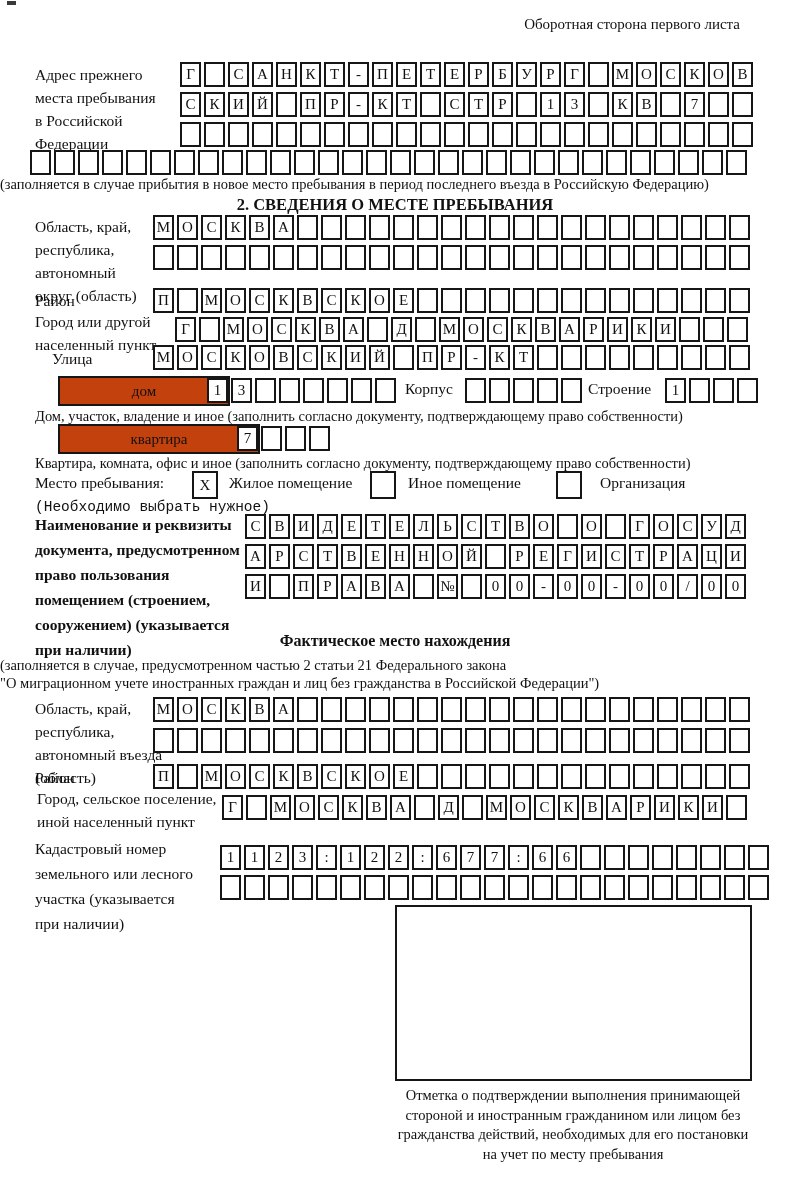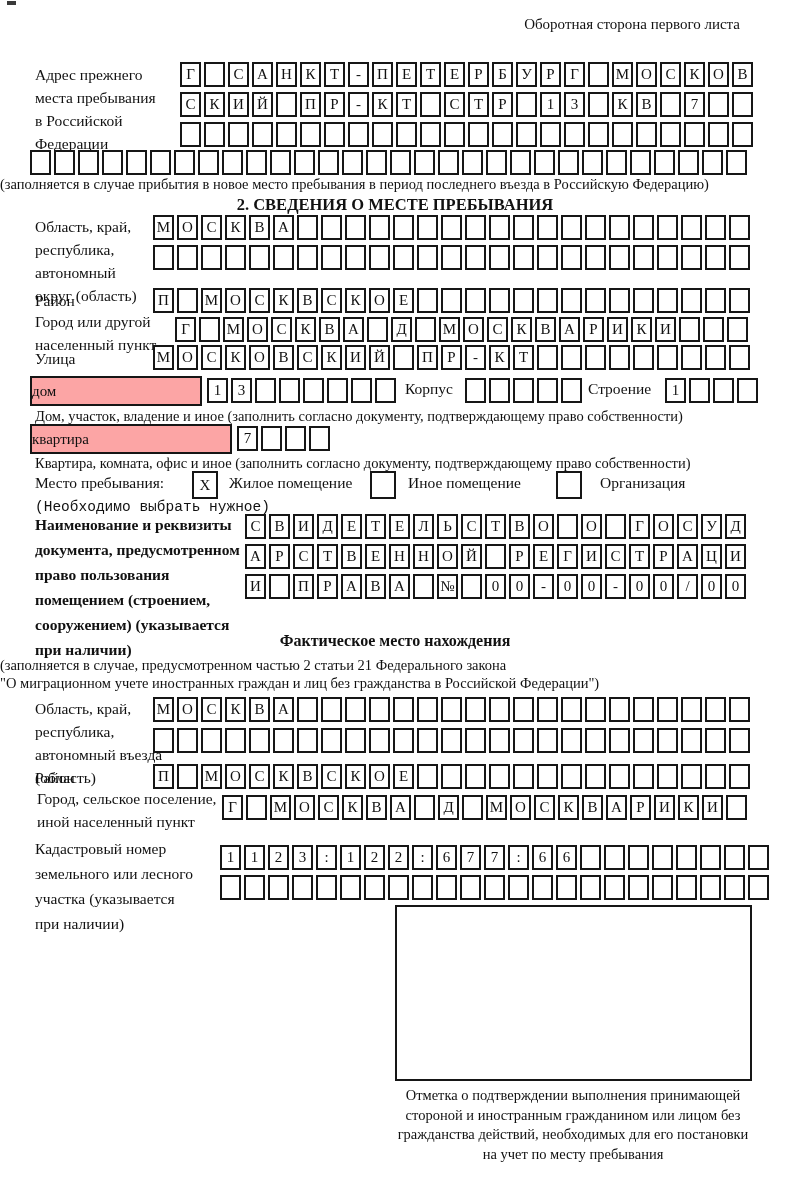--- a/index.html
+++ b/index.html
@@ -13,21 +13,21 @@
     display:inline-block;box-sizing:content-box;width:17px;height:21px;
     border:2px solid #161616;margin-right:3px;text-align:center;
     font-size:15px;line-height:21px;vertical-align:top;background:#fff;
   }
   .label{position:absolute;font-size:15.5px;line-height:23px;}
   .label div{white-space:nowrap;}
   .note{position:absolute;font-size:14.5px;text-align:left;}
   .sec-title{position:absolute;left:0;width:790px;text-align:center;font-weight:bold;font-size:16.5px;}
   .widebox{
     position:absolute;border:2px solid #161616;height:26px;line-height:26px;
-    text-align:left;font-size:15px;background:#fca5a5;
+    text-align:center;font-size:15px;background:#c2410c;margin-left:28px;
   }
   .checkbox{
     position:absolute;width:22px;height:24px;border:2px solid #161616;
     text-align:center;font-size:15px;line-height:24px;background:#fff;
   }
   .opt-label{position:absolute;font-size:15.5px;white-space:nowrap;}
   .stamp-box{position:absolute;border:2px solid #161616;background:#fff;}
   .caption{position:absolute;font-size:14.5px;line-height:19.5px;text-align:center;}
   .artifact{position:absolute;background:#3a3a3a;}
 </style>
@@ -65,21 +65,21 @@
 
   <div class="label" style="left:35px;top:289px;">Район</div>
   <div class="cellrow" style="left:153px;top:288px;"><span class="cell">П</span><span class="cell"></span><span class="cell">М</span><span class="cell">О</span><span class="cell">С</span><span class="cell">К</span><span class="cell">В</span><span class="cell">С</span><span class="cell">К</span><span class="cell">О</span><span class="cell">Е</span><span class="cell"></span><span class="cell"></span><span class="cell"></span><span class="cell"></span><span class="cell"></span><span class="cell"></span><span class="cell"></span><span class="cell"></span><span class="cell"></span><span class="cell"></span><span class="cell"></span><span class="cell"></span><span class="cell"></span><span class="cell"></span></div>
 
   <div class="label" style="left:35px;top:310px;">
       <div>Город или другой</div>
       <div>населенный пункт</div>
     </div>
   <div class="cellrow" style="left:175px;top:317px;"><span class="cell">Г</span><span class="cell"></span><span class="cell">М</span><span class="cell">О</span><span class="cell">С</span><span class="cell">К</span><span class="cell">В</span><span class="cell">А</span><span class="cell"></span><span class="cell">Д</span><span class="cell"></span><span class="cell">М</span><span class="cell">О</span><span class="cell">С</span><span class="cell">К</span><span class="cell">В</span><span class="cell">А</span><span class="cell">Р</span><span class="cell">И</span><span class="cell">К</span><span class="cell">И</span><span class="cell"></span><span class="cell"></span><span class="cell"></span></div>
 
-  <div class="label" style="left:35px;top:347px;">Улица</div>
+  <div class="label" style="left:52px;top:347px;">Улица</div>
   <div class="cellrow" style="left:153px;top:345px;"><span class="cell">М</span><span class="cell">О</span><span class="cell">С</span><span class="cell">К</span><span class="cell">О</span><span class="cell">В</span><span class="cell">С</span><span class="cell">К</span><span class="cell">И</span><span class="cell">Й</span><span class="cell"></span><span class="cell">П</span><span class="cell">Р</span><span class="cell">-</span><span class="cell">К</span><span class="cell">Т</span><span class="cell"></span><span class="cell"></span><span class="cell"></span><span class="cell"></span><span class="cell"></span><span class="cell"></span><span class="cell"></span><span class="cell"></span><span class="cell"></span></div>
 
   <div class="widebox" style="left:30px;top:376px;width:168px;">дом</div>
   <div class="cellrow" style="left:207px;top:378px;"><span class="cell">1</span><span class="cell">3</span><span class="cell"></span><span class="cell"></span><span class="cell"></span><span class="cell"></span><span class="cell"></span><span class="cell"></span></div>
   <div class="opt-label" style="left:405px;top:380px;">Корпус</div>
   <div class="cellrow" style="left:465px;top:378px;"><span class="cell"></span><span class="cell"></span><span class="cell"></span><span class="cell"></span><span class="cell"></span></div>
   <div class="opt-label" style="left:588px;top:380px;">Строение</div>
   <div class="cellrow" style="left:665px;top:378px;"><span class="cell">1</span><span class="cell"></span><span class="cell"></span><span class="cell"></span></div>
   <div class="abs" style="left:35px;top:408px;font-size:14.5px;">Дом, участок, владение и иное (заполнить согласно документу, подтверждающему право собственности)</div>
 

